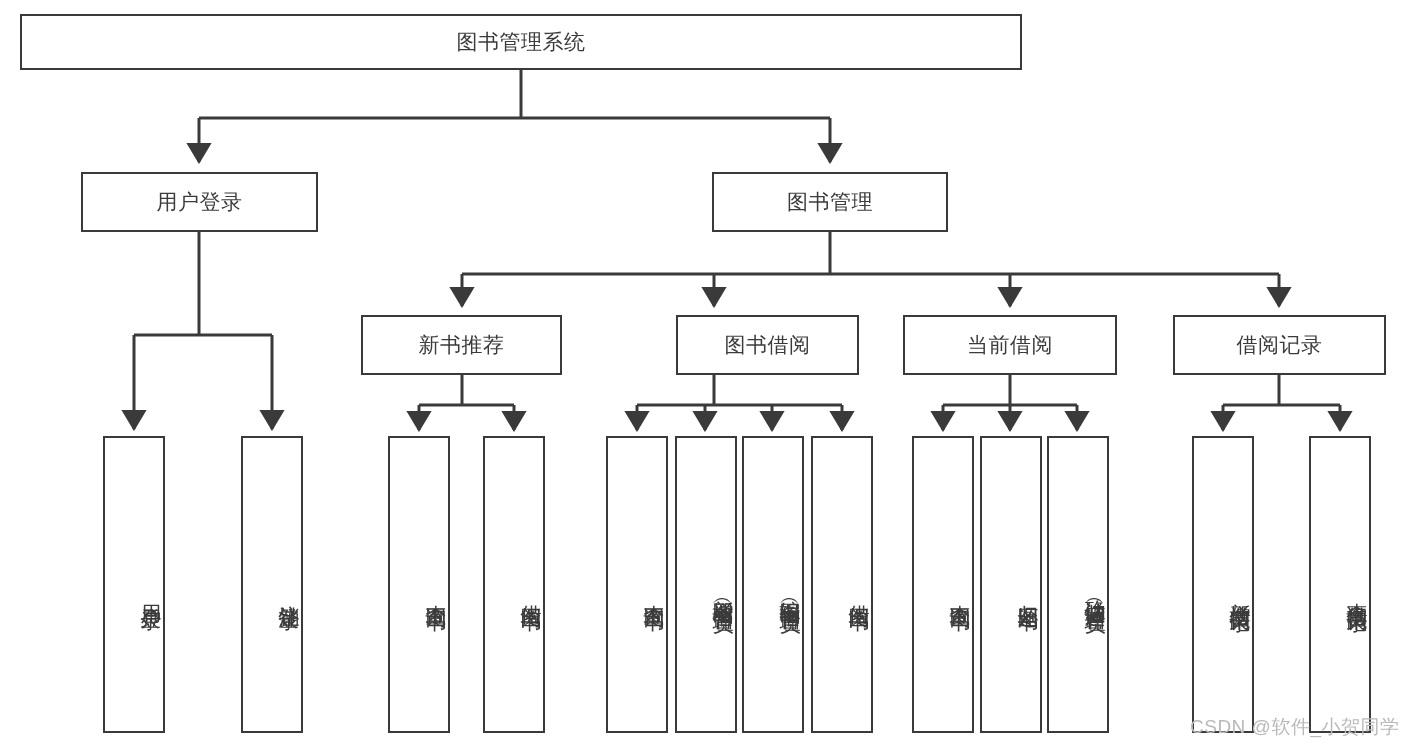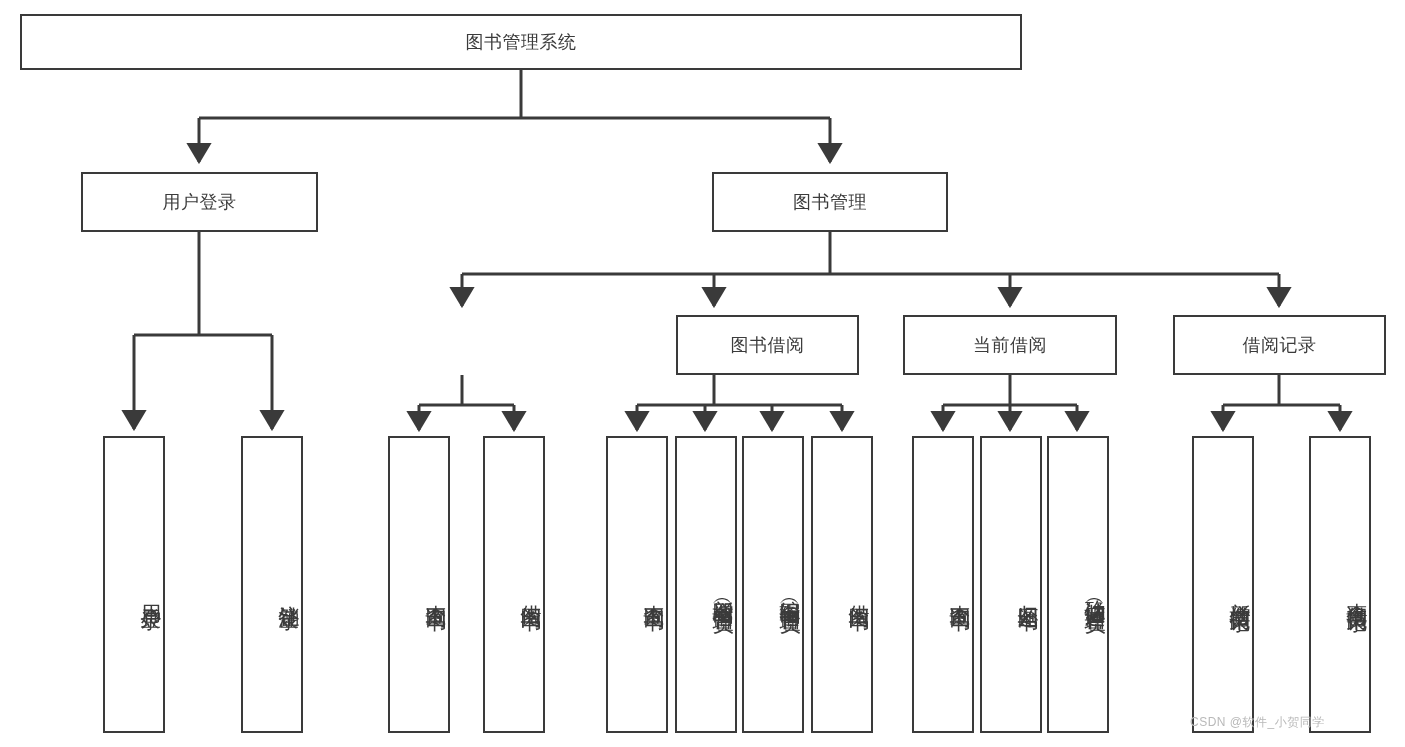--- a/index.html
+++ b/index.html
@@ -31,37 +31,37 @@
     border: 2px solid #3a3a3a;
     background: #ffffff;
     display: flex;
     align-items: center;
     justify-content: center;
     color: #3b3b3b;
     line-height: 1.12;
     text-align: center;
   }
   .node.horiz {
-    font-size: 18px;
+    font-size: 21px;
     letter-spacing: 0.5px;
   }
   .node.vert {
     writing-mode: vertical-rl;
     text-orientation: upright;
     font-size: 21px;
     letter-spacing: 2px;
     padding-top: 14px;
     align-items: flex-start;
     justify-content: center;
   }
   .watermark {
     position: absolute;
     left: 1190px;
     top: 714px;
-    font-size: 12px;
+    font-size: 19px;
     color: #b9b9b9;
     white-space: nowrap;
     letter-spacing: 0.5px;
   }
 </style>
 </head>
 <body>
 
 <div id="canvas">
 
@@ -120,20 +120,23 @@
     <span>图书管理系统</span>
   </div>
 
   <div class="node horiz" style="left:81px; top:172px; width:237px; height:60px;">
     <span>用户登录</span>
   </div>
   <div class="node horiz" style="left:712px; top:172px; width:236px; height:60px;">
     <span>图书管理</span>
   </div>
 
+  <div class="node horiz" style="left:361px; top:315px; width:201px; height:60px;">
+    <span>新书推荐</span>
+  </div>
   <div class="node horiz" style="left:632px; top:315px; width:183px; height:60px;margin-left:44px;">
     <span>图书借阅</span>
   </div>
   <div class="node horiz" style="left:1173px; top:315px; width:213px; height:60px;">
     <span>借阅记录</span>
   </div>
   <div class="node horiz" style="left:903px; top:315px; width:214px; height:60px;">
     <span>当前借阅</span>
   </div>
 

